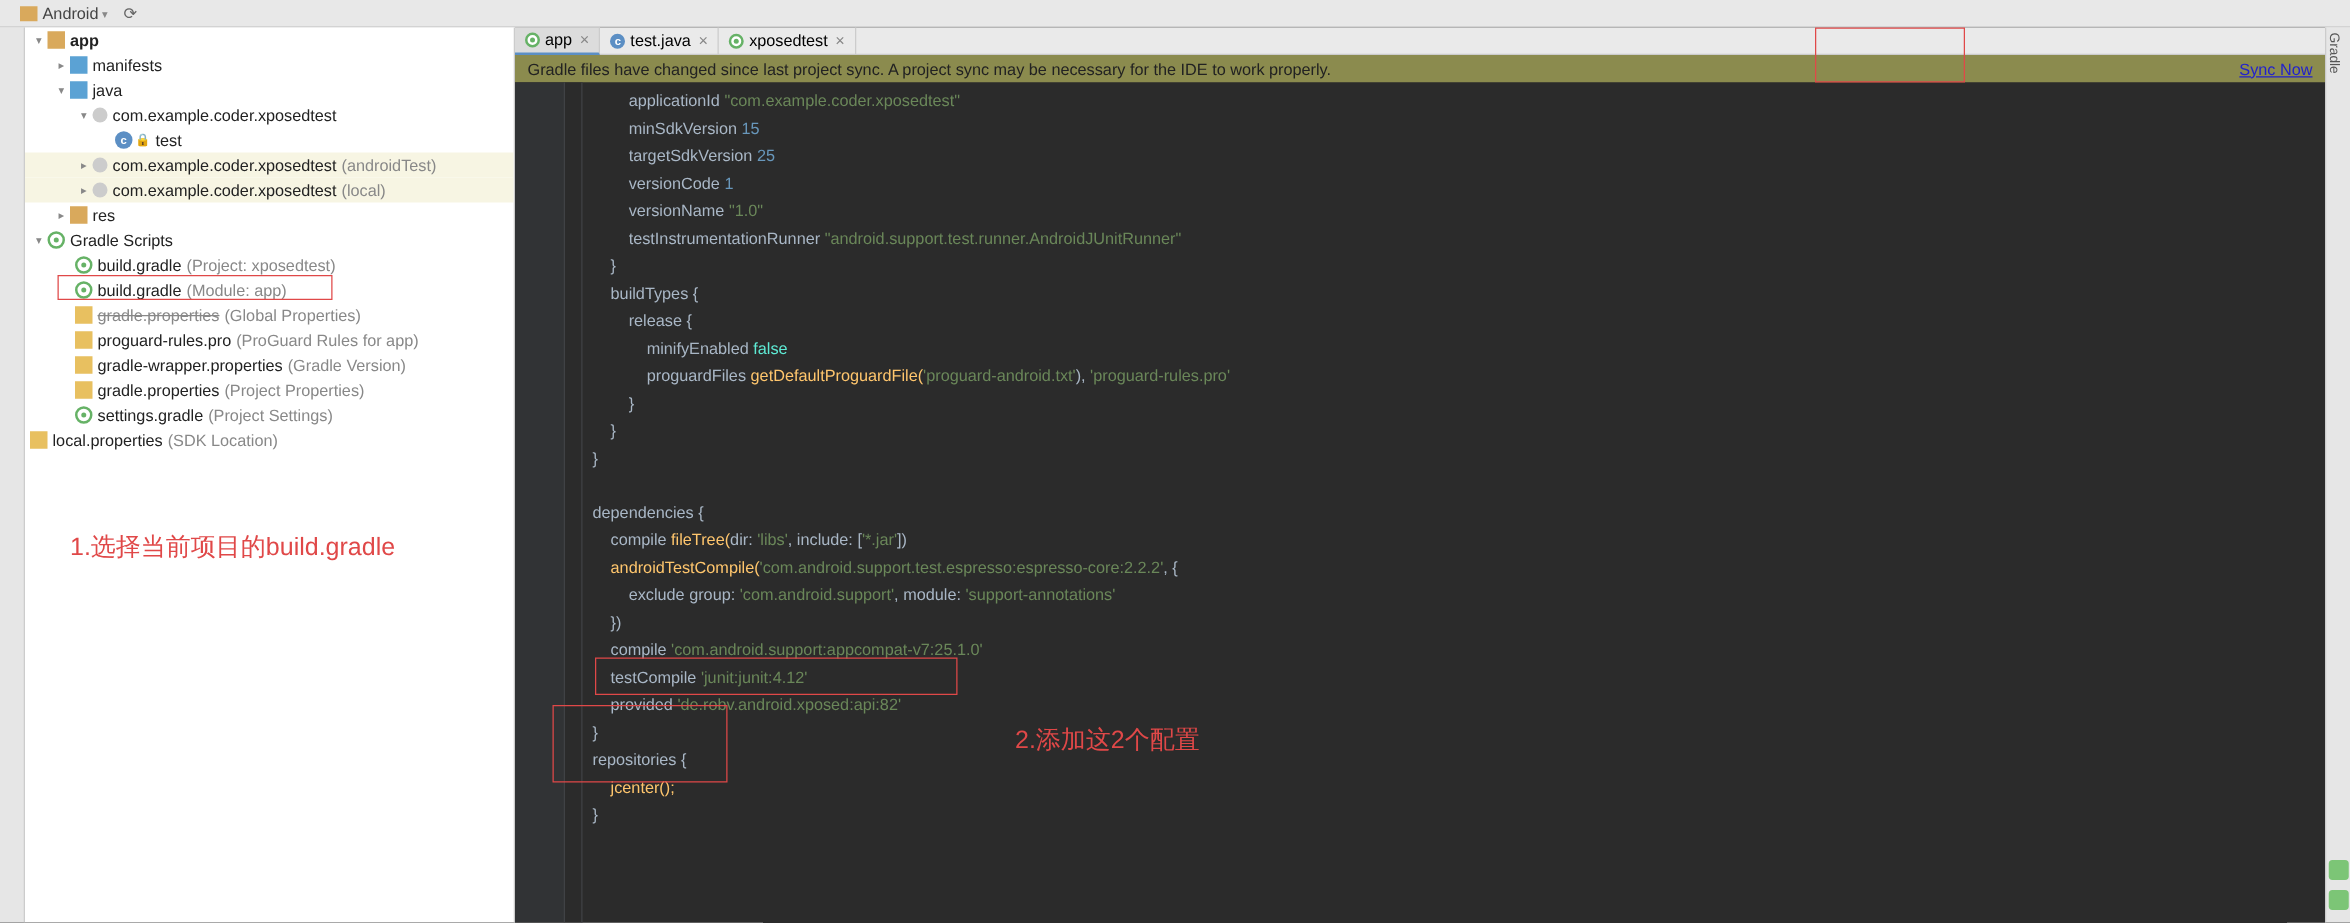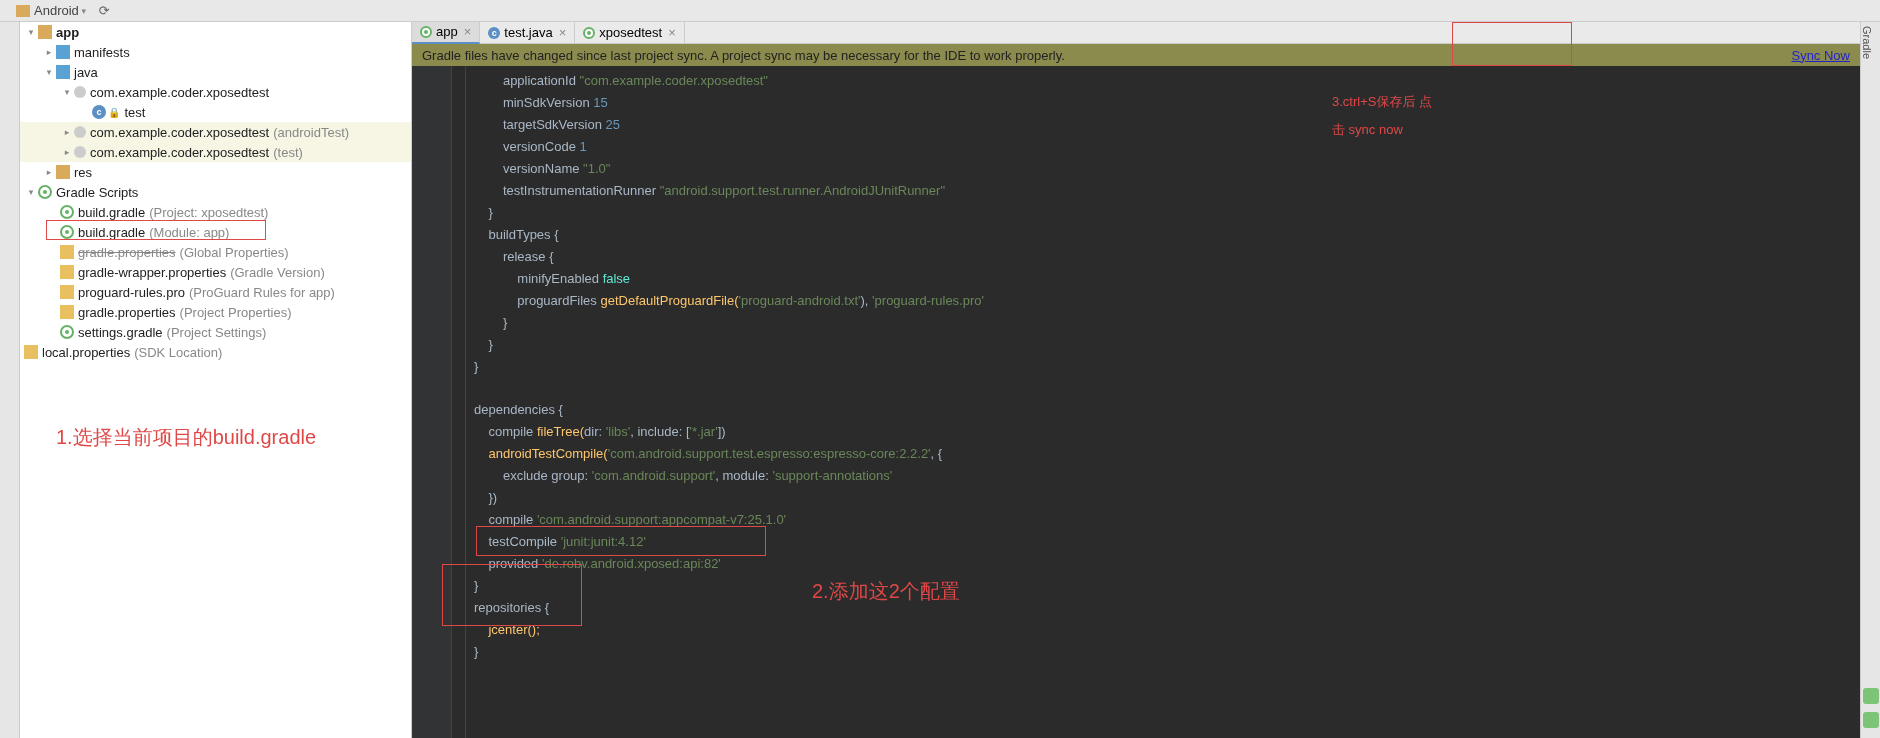--- a/index.html
+++ b/index.html
@@ -100,21 +100,21 @@
     <div class="tree-row" style="padding-left:42px;background:#f7f5e3">
       <span class="expander">▸</span>
       <span class="pkg-icon" style="margin-right:4px"></span>
       <span class="name">com.example.coder.xposedtest</span>
       <span class="hint" style="margin-left:4px">(androidTest)</span>
     </div>
     <div class="tree-row" style="padding-left:42px;background:#f7f5e3">
       <span class="expander">▸</span>
       <span class="pkg-icon" style="margin-right:4px"></span>
       <span class="name">com.example.coder.xposedtest</span>
-      <span class="hint" style="margin-left:4px">(test)</span>
+      <span class="hint" style="margin-left:4px">(local)</span>
     </div>
     <div class="tree-row" style="padding-left:24px">
       <span class="expander">▸</span>
       <span class="icon-sq folder-app"></span>
       <span class="name">res</span>
     </div>
     <div class="tree-row" style="padding-left:6px">
       <span class="expander">▾</span>
       <span class="gradle-icon" style="margin-right:4px"></span>
       <span class="name">Gradle Scripts</span>
@@ -129,27 +129,27 @@
       <span class="name">build.gradle</span>
       <span class="hint" style="margin-left:4px">(Module: app)</span>
     </div>
     <div class="tree-row" style="padding-left:40px">
       <span class="prop-icon" style="margin-right:4px"></span>
       <span class="name hint" style="text-decoration:line-through">gradle.properties</span>
       <span class="hint" style="margin-left:4px">(Global Properties)</span>
     </div>
     <div class="tree-row" style="padding-left:40px">
       <span class="prop-icon" style="margin-right:4px"></span>
+      <span class="name">proguard-rules.pro</span>
+      <span class="hint" style="margin-left:4px">(ProGuard Rules for app)</span>
+    </div>
+    <div class="tree-row" style="padding-left:40px">
+      <span class="prop-icon" style="margin-right:4px"></span>
       <span class="name">gradle-wrapper.properties</span>
       <span class="hint" style="margin-left:4px">(Gradle Version)</span>
-    </div>
-    <div class="tree-row" style="padding-left:40px">
-      <span class="prop-icon" style="margin-right:4px"></span>
-      <span class="name">proguard-rules.pro</span>
-      <span class="hint" style="margin-left:4px">(ProGuard Rules for app)</span>
     </div>
     <div class="tree-row" style="padding-left:40px">
       <span class="prop-icon" style="margin-right:4px"></span>
       <span class="name">gradle.properties</span>
       <span class="hint" style="margin-left:4px">(Project Properties)</span>
     </div>
     <div class="tree-row" style="padding-left:40px">
       <span class="gradle-icon" style="margin-right:4px"></span>
       <span class="name">settings.gradle</span>
       <span class="hint" style="margin-left:4px">(Project Settings)</span>
@@ -218,24 +218,20 @@
 <span class="id">repositories {</span>
 <span>    </span><span class="fn">jcenter();</span>
 <span>}</span></div>
 
       <div class="red-box-ed" style="left:64px;top:460px;width:290px;height:30px"></div>
       <div class="red-box-ed" style="left:30px;top:498px;width:140px;height:62px"></div>
       <div class="annot" style="left:400px;top:512px">2.添加这2个配置</div>
     </div>
 
     <div class="red-box-ed" style="left:1040px;top:0px;width:120px;height:44px"></div>
-    <div class="annot" style="left:920px;top:66px;line-height:28px">
-      <div>3.ctrl+S保存后 点</div>
-      <div>击 sync now</div>
-    </div>
   </div>
 
   <div class="right-gutter">
     <div class="vtxt">Gradle</div>
     <div class="mini-icon2"></div>
     <div class="mini-icon"></div>
   </div>
 </div>
 
 </body></html>

